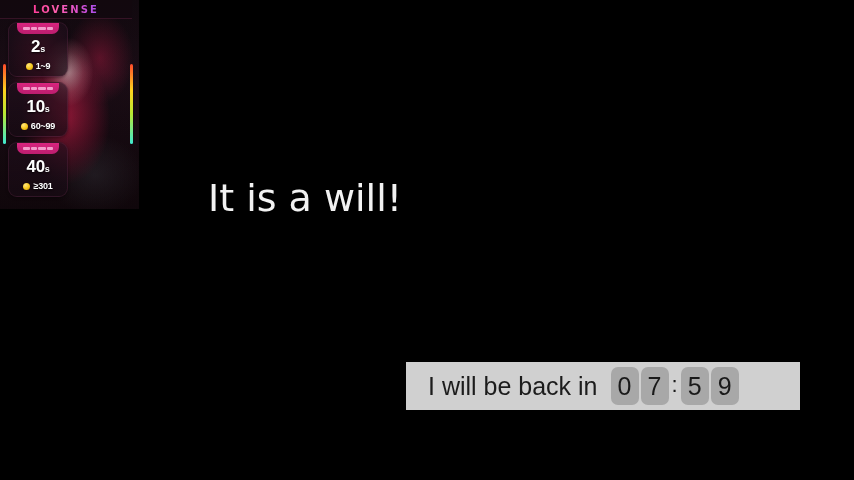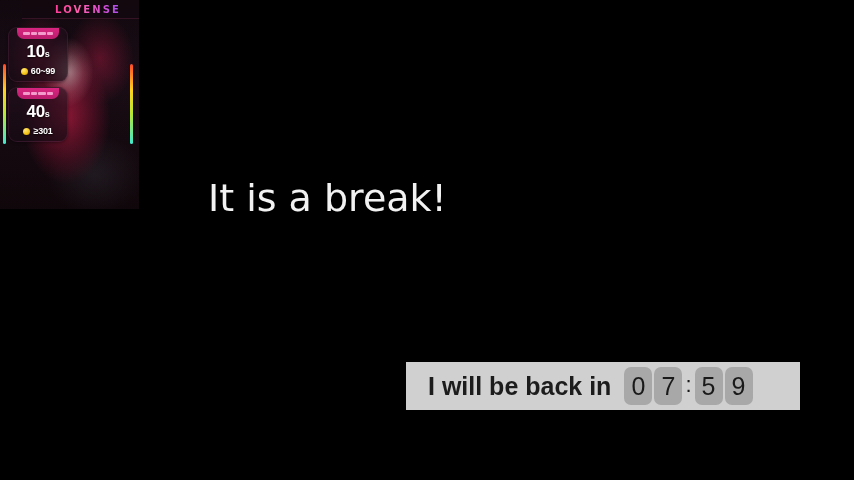--- a/index.html
+++ b/index.html
@@ -49,21 +49,20 @@
     position: absolute;
     left: 0; top: 0;
     width: 132px;
     height: 18px;
     background: rgba(18,8,15,0.88);
     border-bottom: 1px solid rgba(120,40,80,0.35);
     display: flex;
     align-items: center;
     justify-content: center;
     z-index: 6;
-    margin-left: 22px;
   }
   #brand-logo {
     font-size: 10px;
     font-weight: 700;
     letter-spacing: 2.1px;
     background: linear-gradient(90deg, #ff3d9a 0%, #ff5fae 35%, #d94fd0 70%, #a64ff0 100%);
     -webkit-background-clip: text;
     background-clip: text;
     color: transparent;
     -webkit-text-fill-color: transparent;
@@ -199,21 +198,21 @@
     height: 48px;
     background: #d0d0d0;
     display: flex;
     align-items: center;
     padding-left: 22px;
     box-sizing: border-box;
   }
   #countdown-label {
     color: #1c1c1c;
     font-size: 25px;
-    font-weight: 700;
+    font-weight: 400;
     letter-spacing: 0px;
     white-space: nowrap;
   }
   #countdown-clock {
     display: flex;
     align-items: center;
     margin-left: 13px;
     gap: 2px;
   }
   .digit-box {
@@ -247,20 +246,33 @@
     <span id="brand-logo">LOVENSE</span>
   </div>
 
   <span class="level-bar" id="level-bar-left"></span>
   <span class="level-bar" id="level-bar-right"></span>
 
   <div class="card-grid">
 
     <div class="card-row">
 
+      <div class="tip-card">
+        <div class="card-badge">
+          <span class="badge-blur"></span>
+          <span class="badge-blur w2"></span>
+          <span class="badge-blur w3"></span>
+          <span class="badge-blur w2"></span>
+        </div>
+        <div class="card-duration"><span>2</span><span class="unit">s</span></div>
+        <div class="card-range">
+          <span class="coin-icon"></span>
+          <span class="card-range-text">1~9</span>
+        </div>
+      </div>
 
 
     </div>
 
     <div class="card-row">
 
       <div class="tip-card">
         <div class="card-badge">
           <span class="badge-blur"></span>
           <span class="badge-blur w2"></span>
@@ -291,21 +303,21 @@
           <span class="coin-icon"></span>
           <span class="card-range-text">≥301</span>
         </div>
       </div>
 
     </div>
 
   </div>
 </div>
 
-<div id="break-headline">It is a break!</div>
+<div id="break-headline">It is a will!</div>
 
 <div id="countdown-banner">
   <span id="countdown-label">I will be back in</span>
   <span id="countdown-clock">
     <span class="digit-box">0</span>
     <span class="digit-box">7</span>
     <span class="clock-sep">:</span>
     <span class="digit-box">5</span>
     <span class="digit-box">9</span>
   </span>

